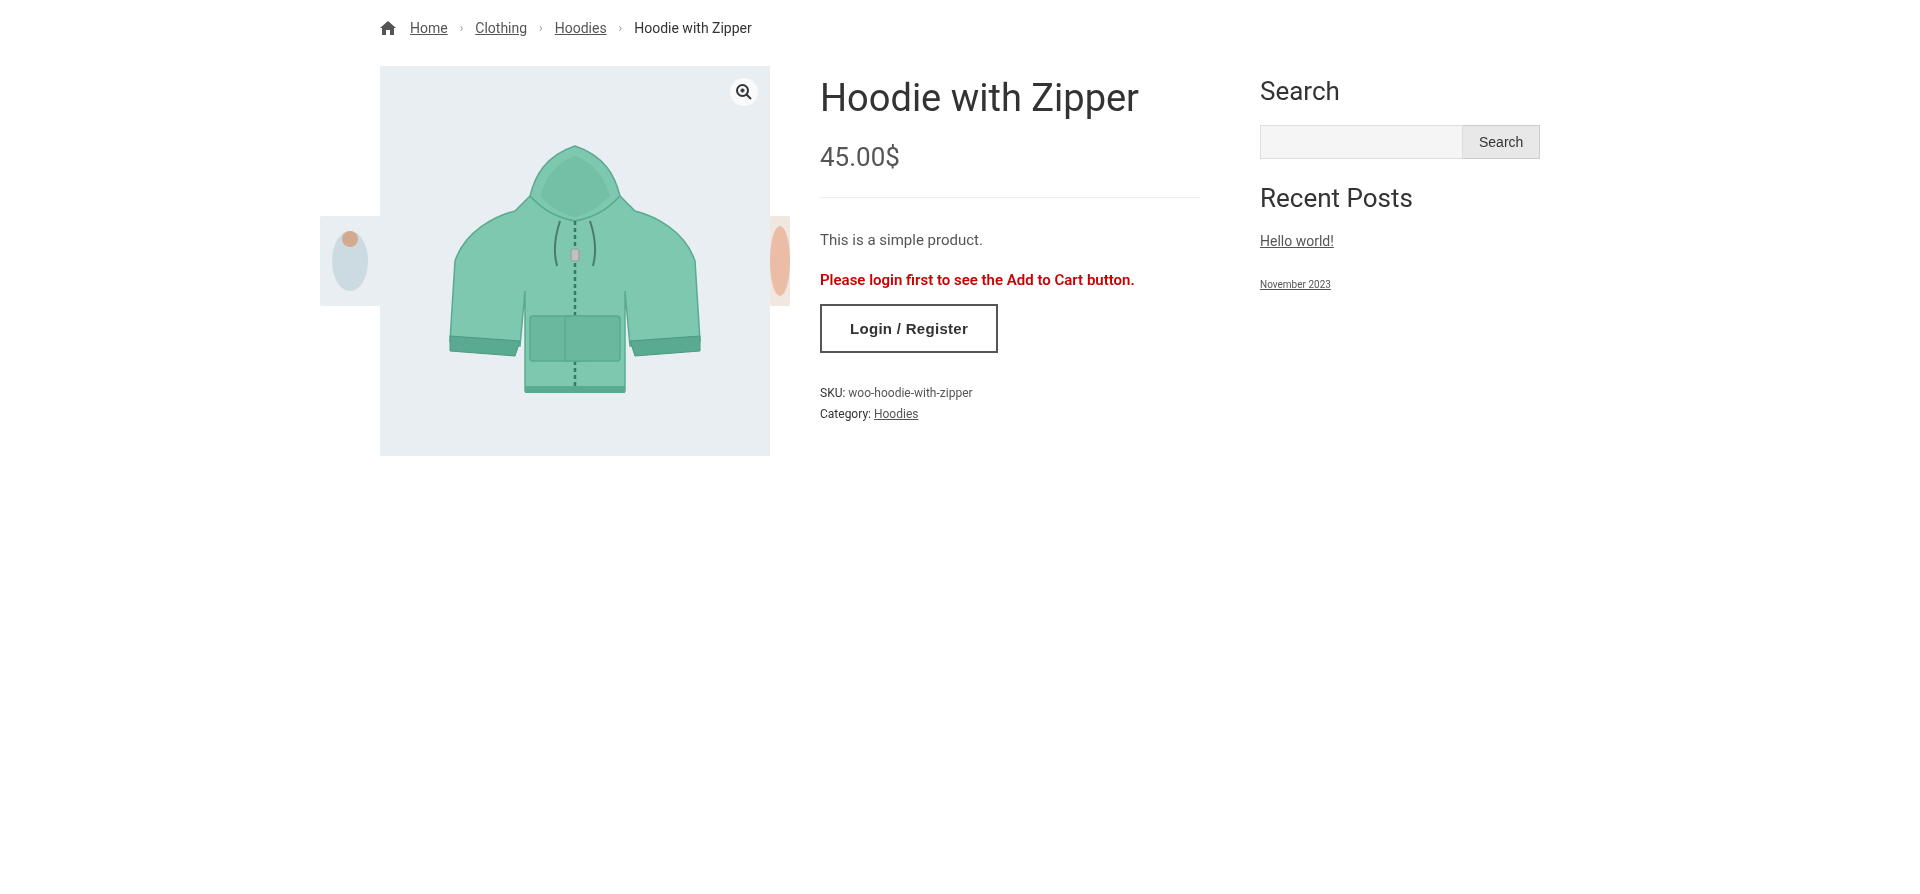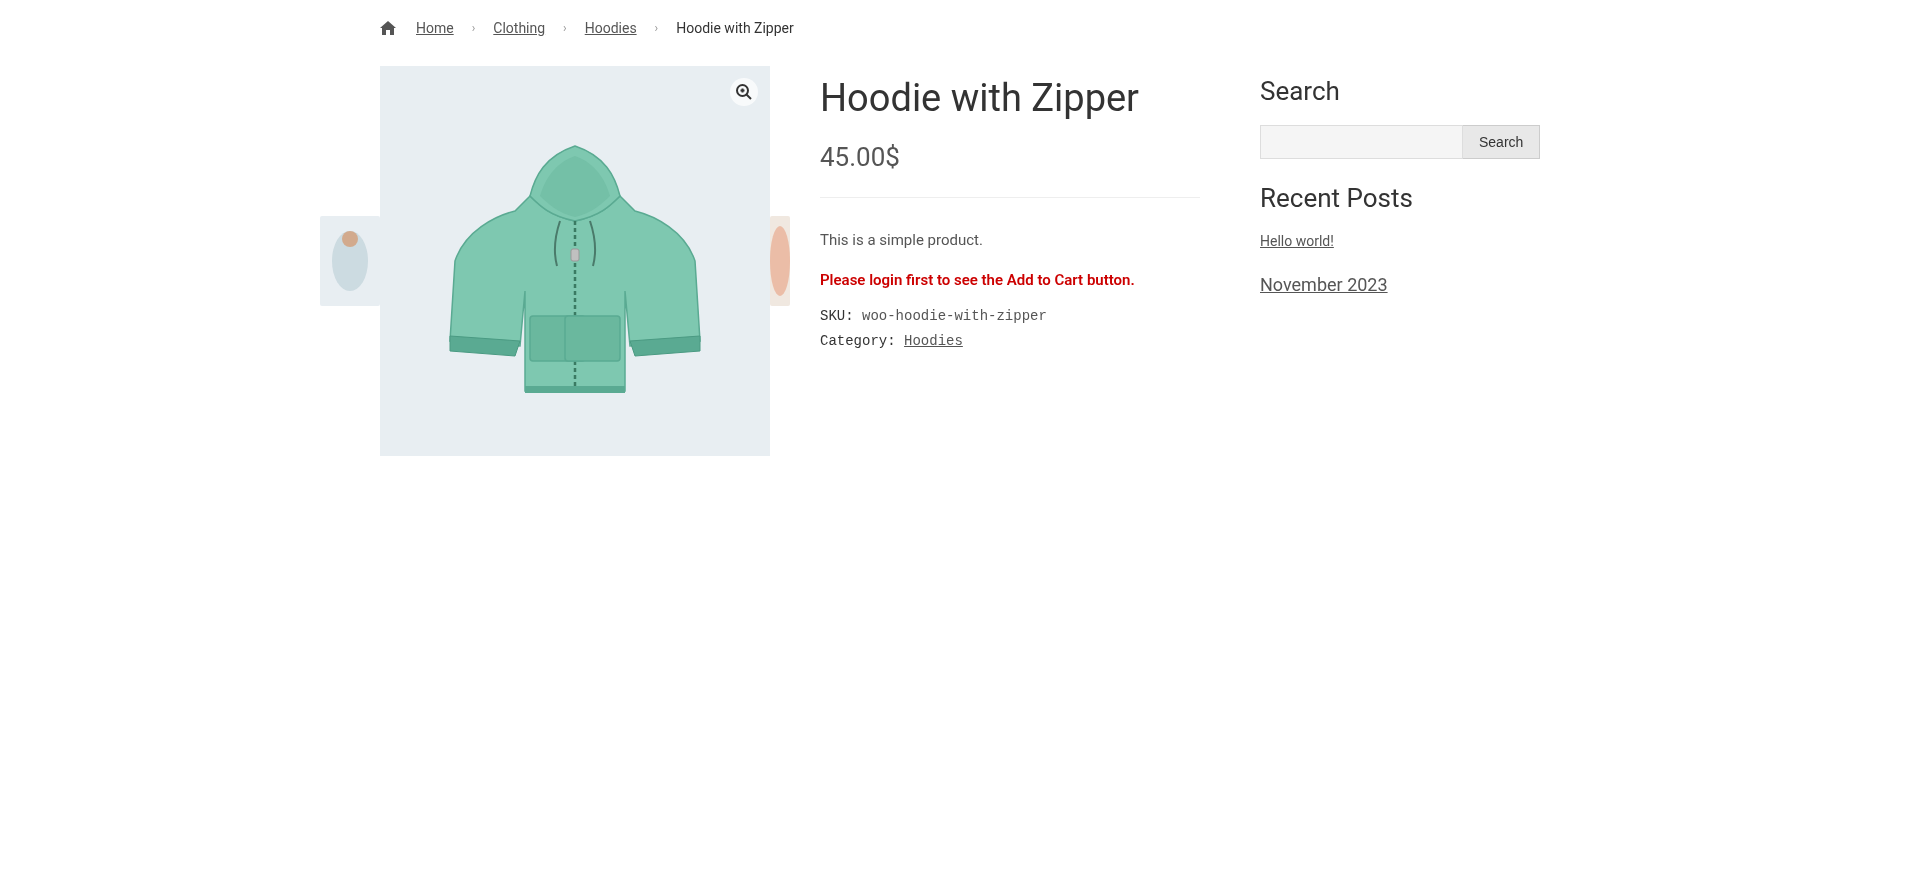--- a/index.html
+++ b/index.html
@@ -11,21 +11,21 @@
     }
     .page-wrapper {
       max-width: 1200px;
       margin: 0 auto;
       padding: 0 20px;
     }
     
     .breadcrumb {
       display: flex;
       align-items: center;
-      gap: 18px;
+      gap: 12px;
       padding: 20px 0 30px 0;
       font-size: 14px;
       color: #555;
       text-align: center;
     }
     .breadcrumb a {
       color: #555;
       text-decoration: underline;
     }
     .breadcrumb .separator {
@@ -156,24 +156,23 @@
       border: 2px solid #555;
       color: #333;
       font-size: 15px;
       font-weight: 700;
       cursor: pointer;
       text-decoration: none;
       margin-bottom: 30px;
       letter-spacing: 0.3px;
     }
     .product-meta {
-      font-size: 14px;
+      font-size: 12px;
       color: #555;
       line-height: 1.8;
-      font-family: Liberation Mono, monospace;
     }
     .product-meta .meta-label {
       color: #333;
     }
     .product-meta a {
       color: #555;
       text-decoration: underline;
     }
     
     .sidebar {
@@ -232,21 +231,21 @@
     .recent-comments-list li a {
       color: #555;
       text-decoration: underline;
     }
     .archives-list {
       list-style: none;
     }
     .archives-list li a {
       color: #555;
       text-decoration: underline;
-      font-size: 18px;
+      font-size: 10px;
     }
     .divider {
       height: 1px;
       background: #eee;
       margin-bottom: 30px;
     }
   </style>
 </head>
 <body>
 
@@ -328,20 +327,21 @@
         <h1 class="product-title">Hoodie with Zipper</h1>
 
         <div class="product-price">45.00$</div>
 
         <div class="divider"></div>
 
         <p class="product-description">This is a simple product.</p>
 
         <p class="login-notice">Please login first to see the Add to Cart button.</p>
 
+        <button class="login-register-btn">Login / Register</button>
 
         <div class="product-meta">
           <div>
             <span class="meta-label">SKU:</span>
             <span>woo-hoodie-with-zipper</span>
           </div>
           <div>
             <span class="meta-label">Category:</span>
             <a href="#">Hoodies</a>
           </div>

